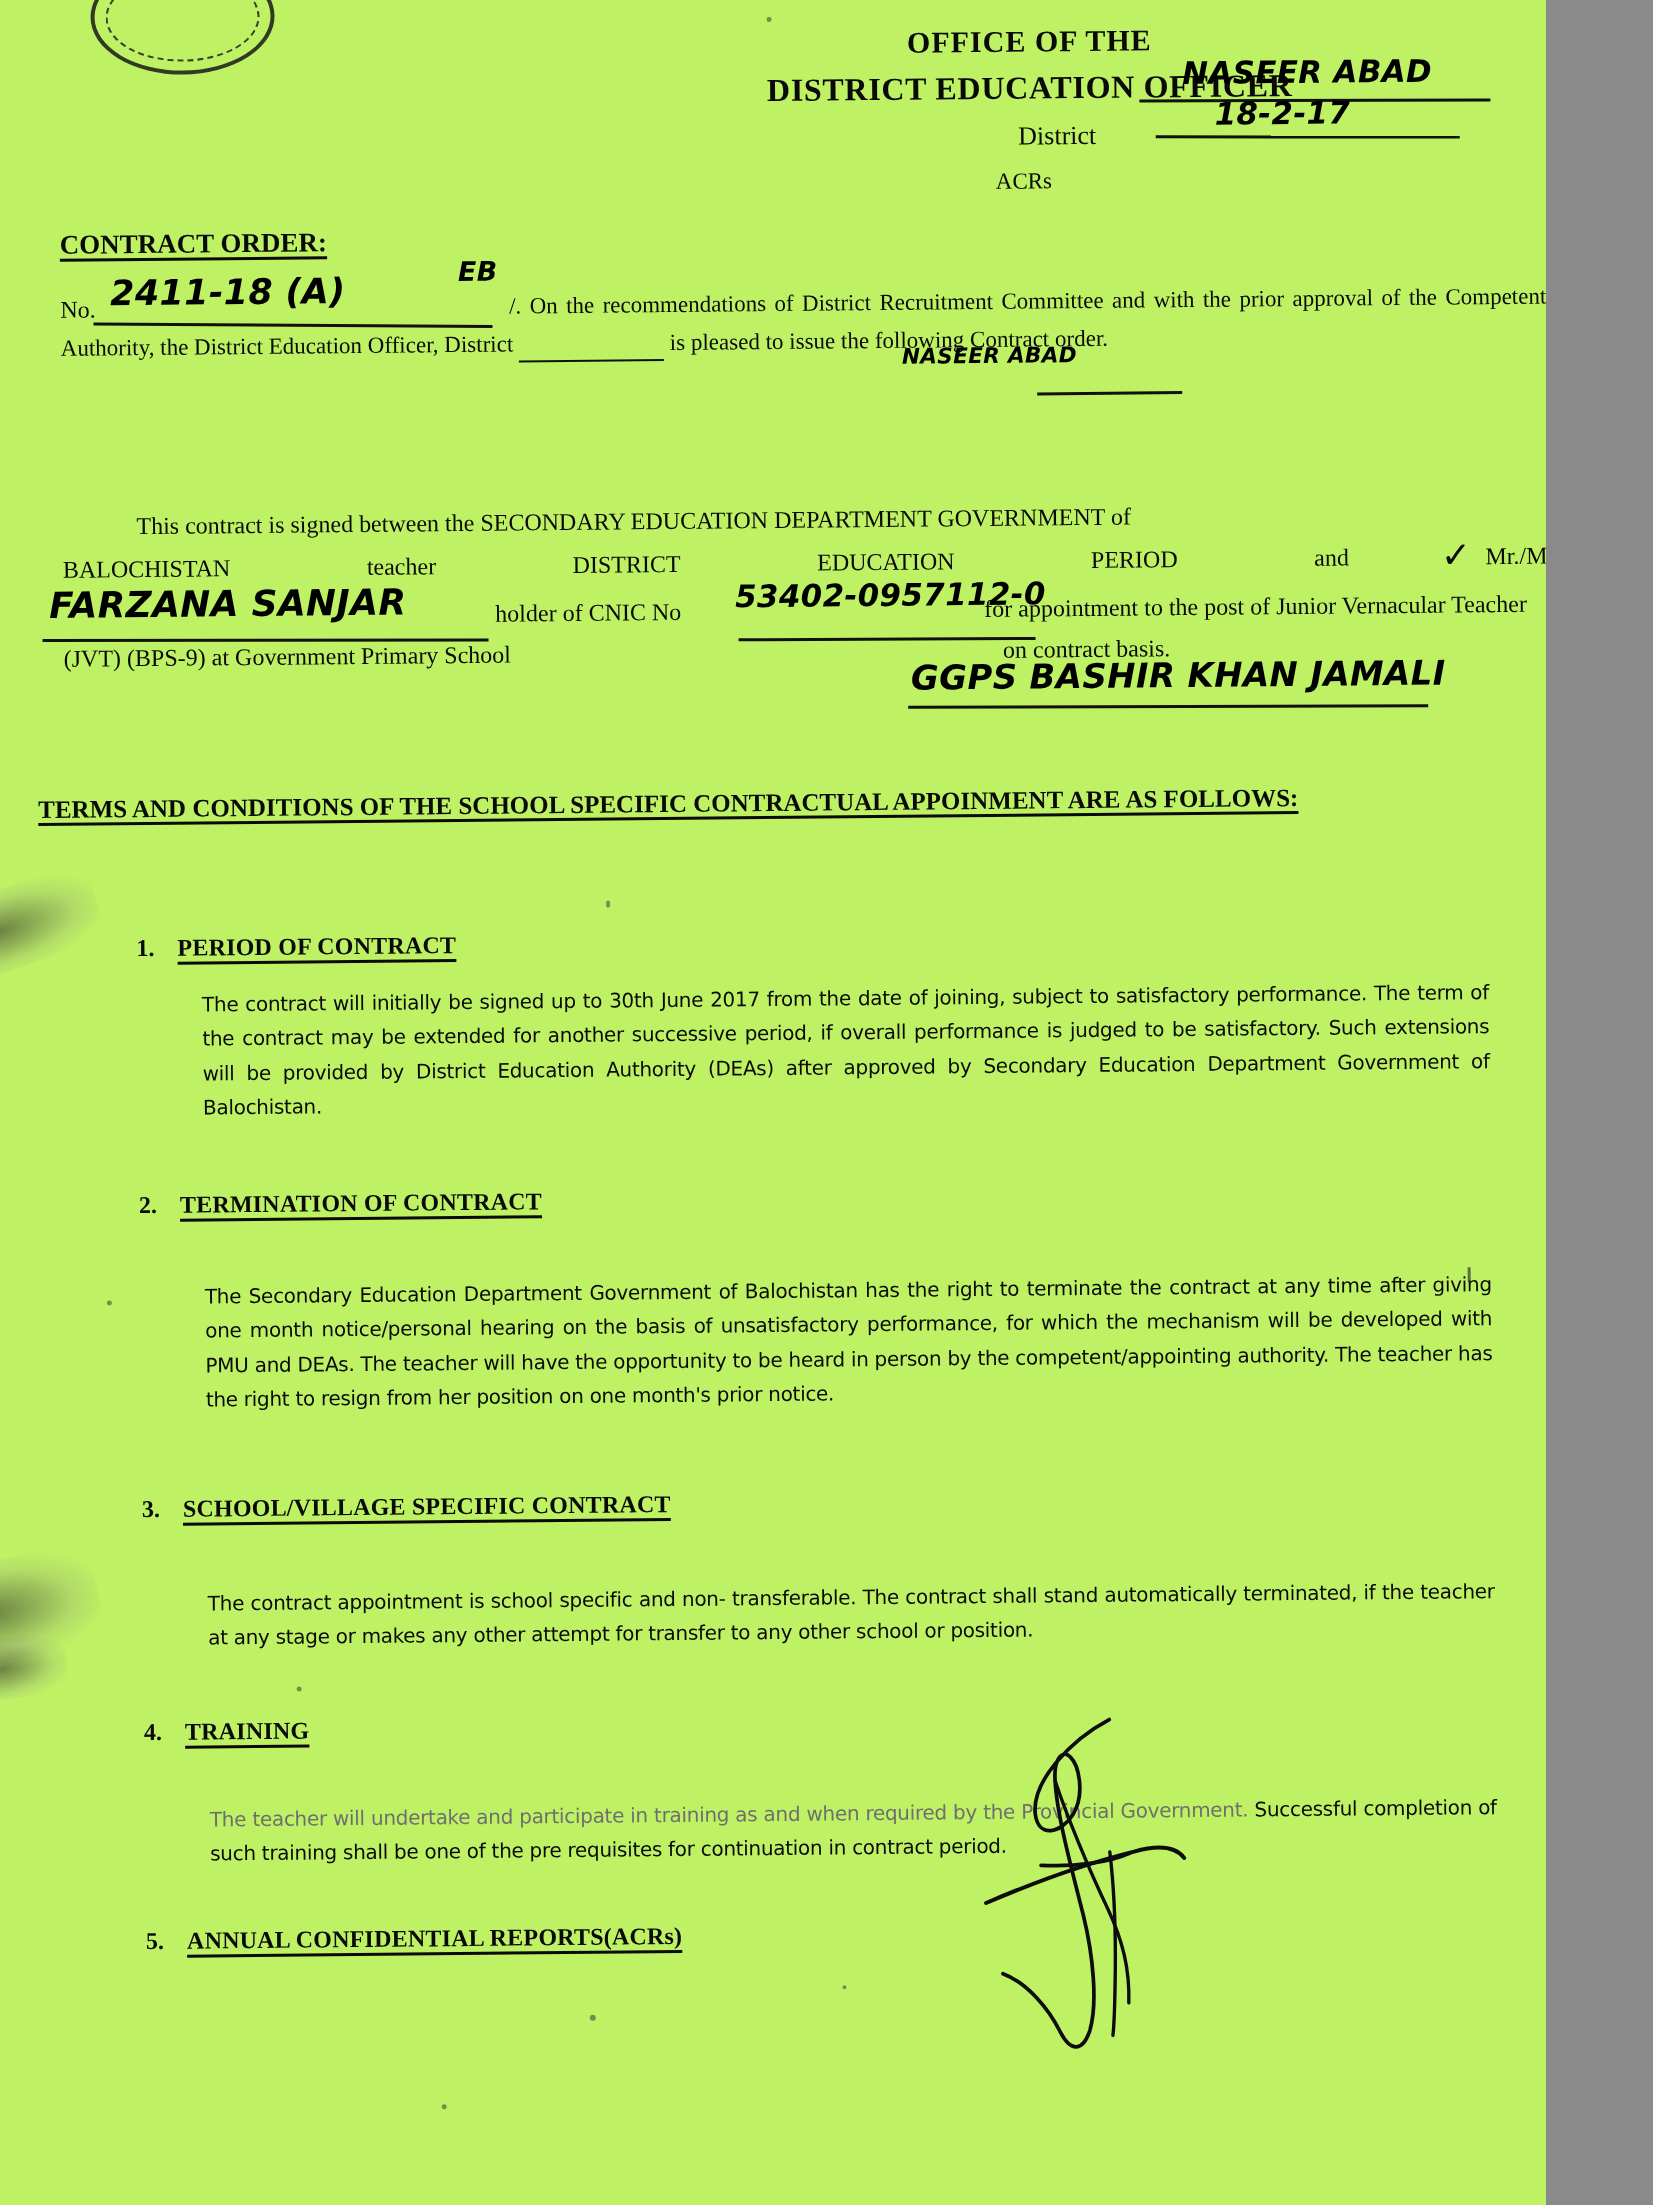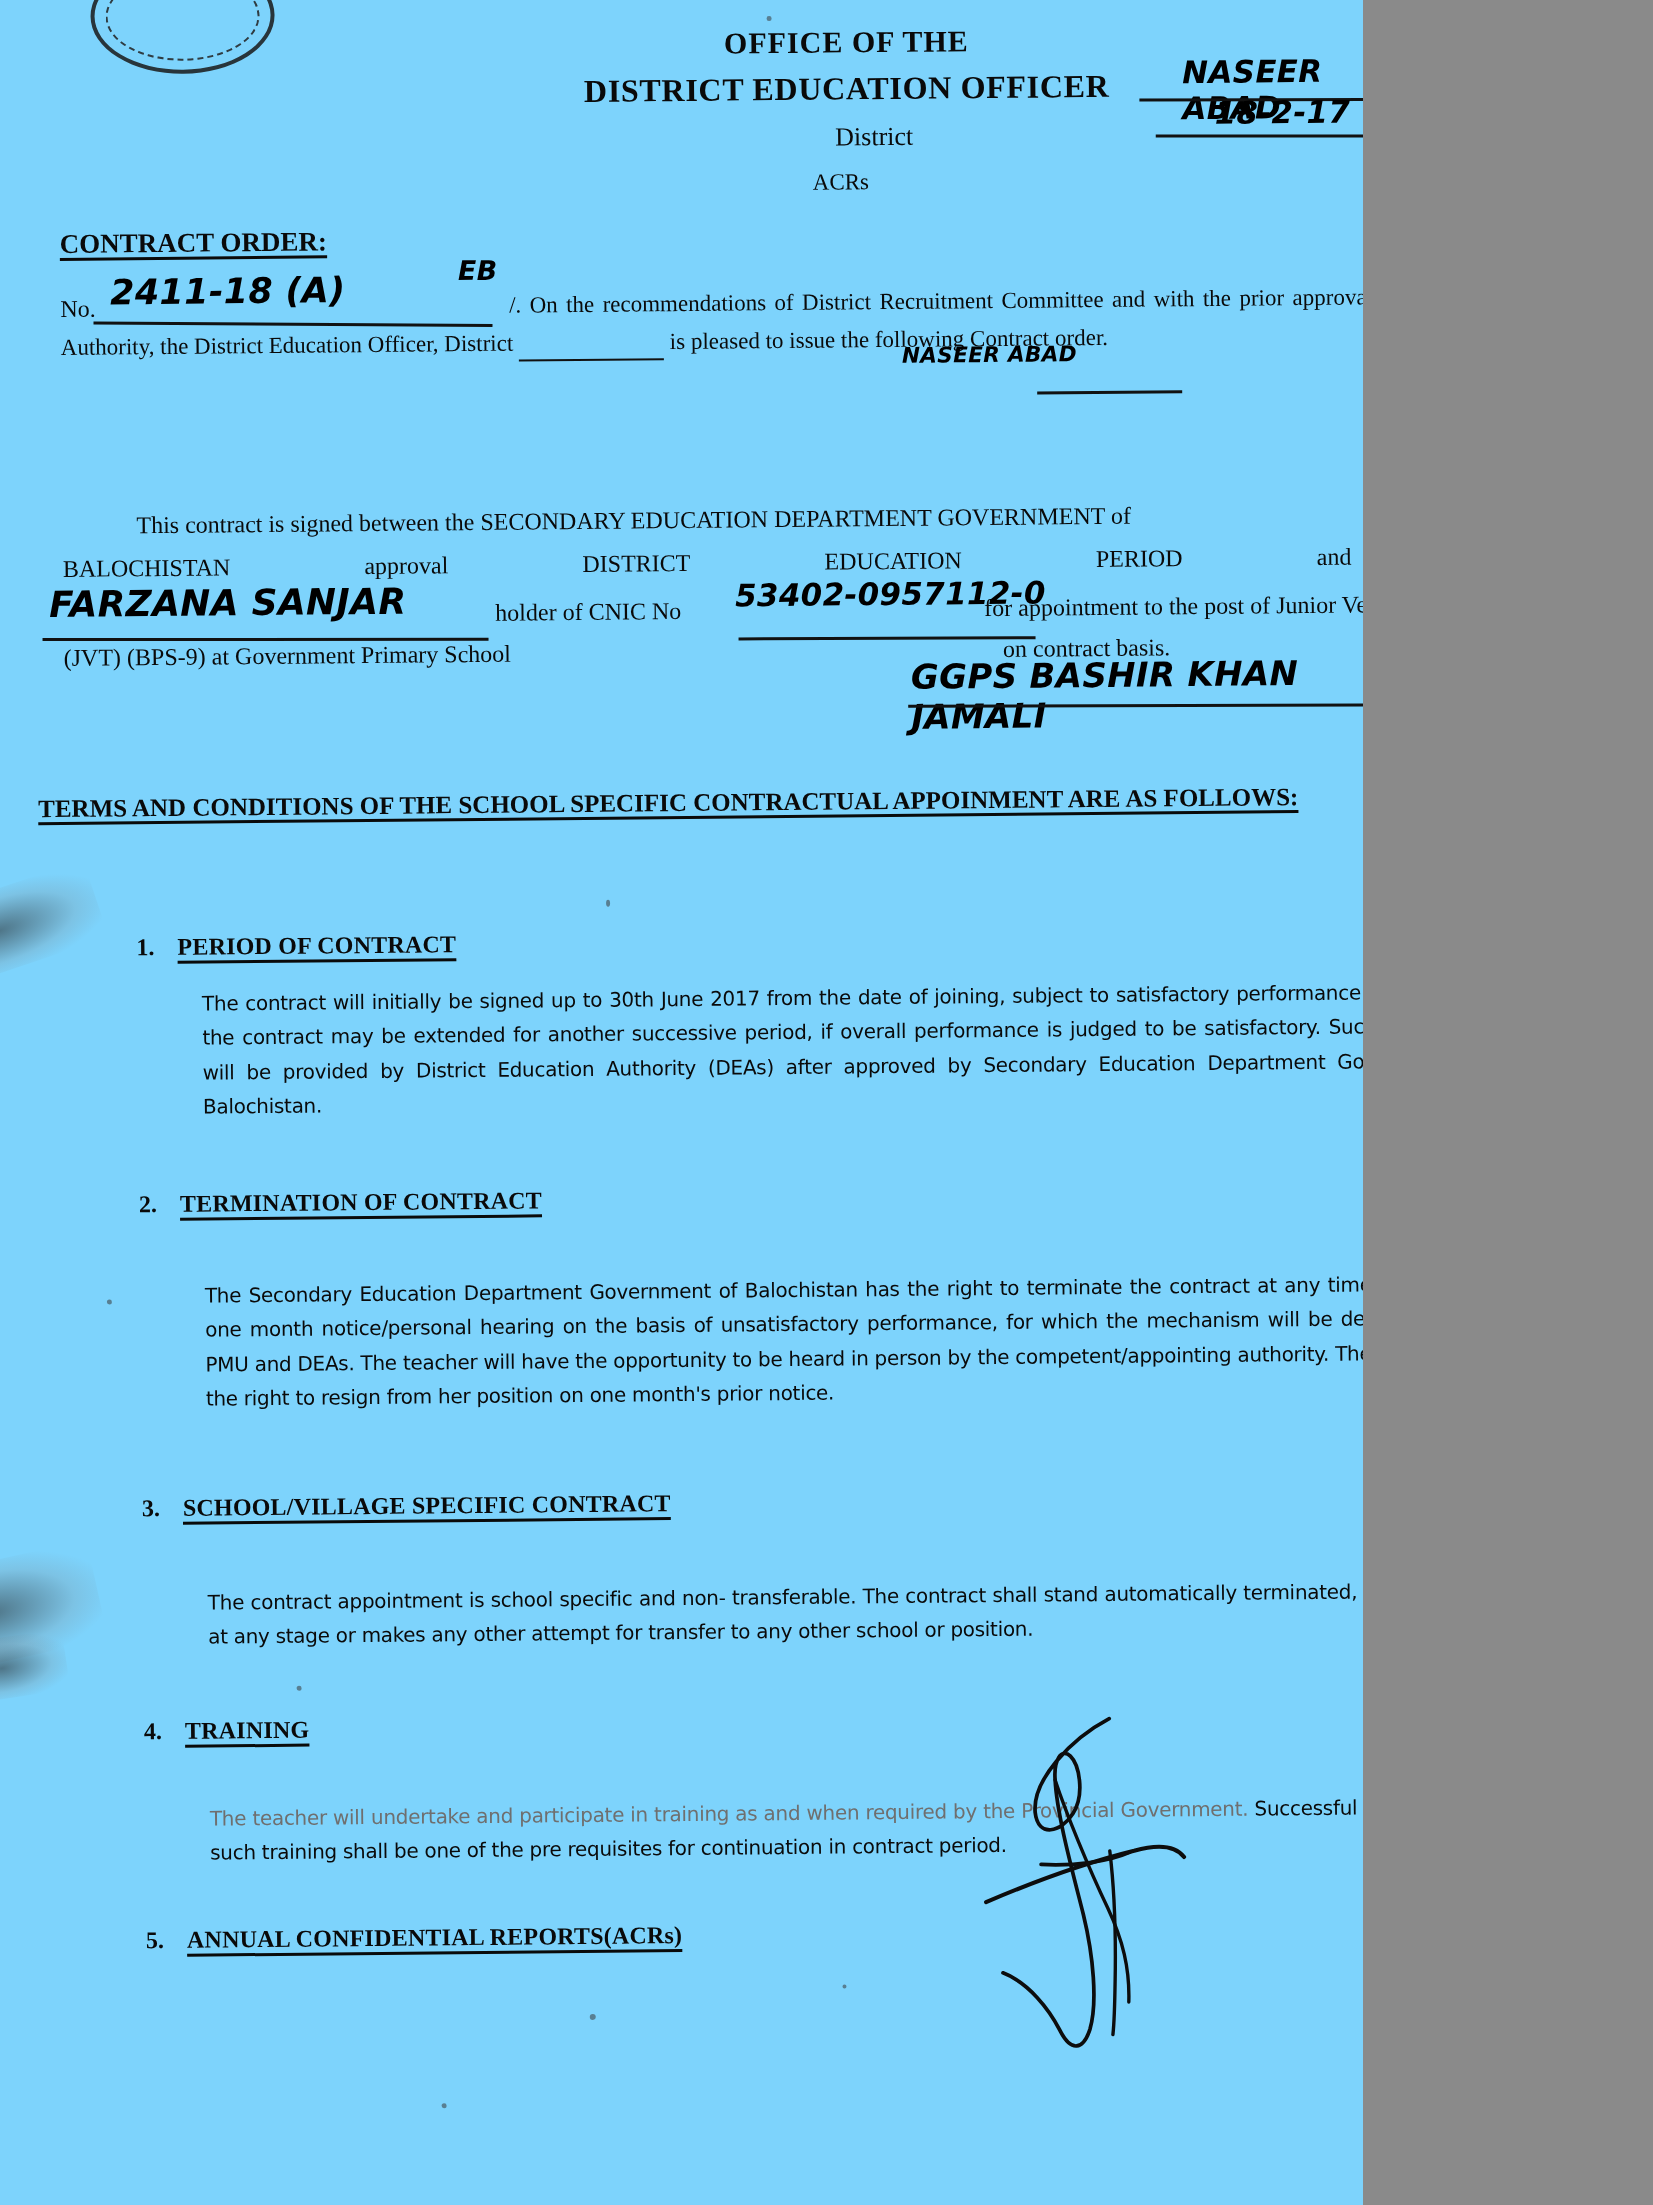--- a/index.html
+++ b/index.html
@@ -3,23 +3,23 @@
 <meta charset="utf-8">
 <title>Contract Order — District Education Officer</title>
 <style>
   html, body {
     margin: 0;
     padding: 0;
     background: #8a8a8a;
   }
   .page {
     position: relative;
-    width: 1363px;
+    width: 1546px;
     height: 2205px;
-    background: #7dd3fc;
+    background: #bef264;
     overflow: hidden;
     font-family: "Liberation Serif", serif;
     color: #0a0a0a;
   }
 
   
   .skew {
     position: absolute;
     inset: 0;
     transform: rotate(-0.55deg);
@@ -277,21 +277,21 @@
   <div class="stroke" id="st-orderno"></div>
   <div class="hw hand hand-md" id="hw-eb">EB</div>
   <div class="hw hand hand-sm" id="hw-district-in">NASEER ABAD</div>
   <div class="stroke" id="st-district-in"></div>
 
   <div class="blk" id="signed-para">
     <div style="text-indent:74px">This contract is signed between the SECONDARY EDUCATION DEPARTMENT GOVERNMENT of</div>
 
     <div style="display:flex;justify-content:space-between;margin-top:2.7px">
       <span>BALOCHISTAN</span>
-      <span>approval</span>
+      <span>teacher</span>
       <span>DISTRICT</span>
       <span>EDUCATION</span>
       <span>PERIOD</span>
       <span>and</span>
       <span>Mr./Ms.</span>
     </div>
 
     <div style="margin-top:6.8px">
       <span style="display:inline-block;width:432px"></span><span>holder of CNIC No</span>
       <span style="display:inline-block;width:297px"></span><span>for appointment to the post of Junior Vernacular Teacher (JVT) (BPS-9) at Government Primary School</span>

